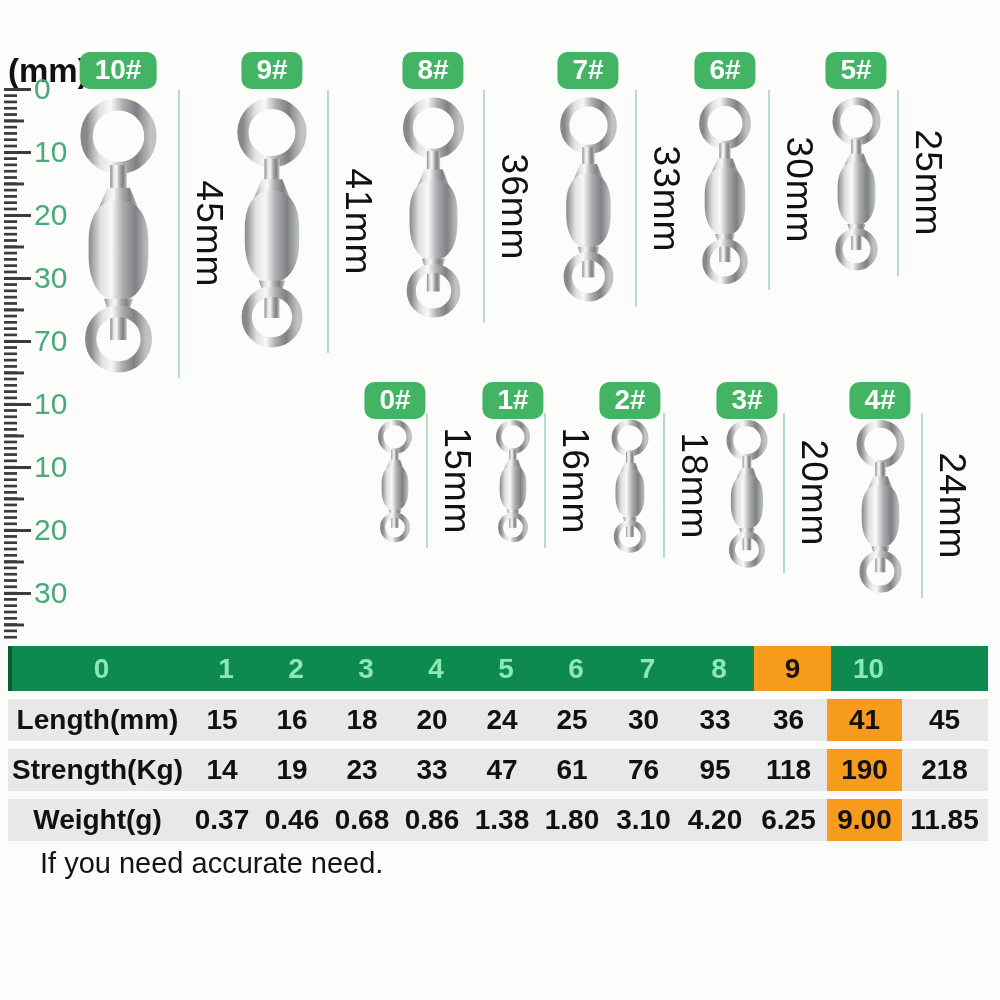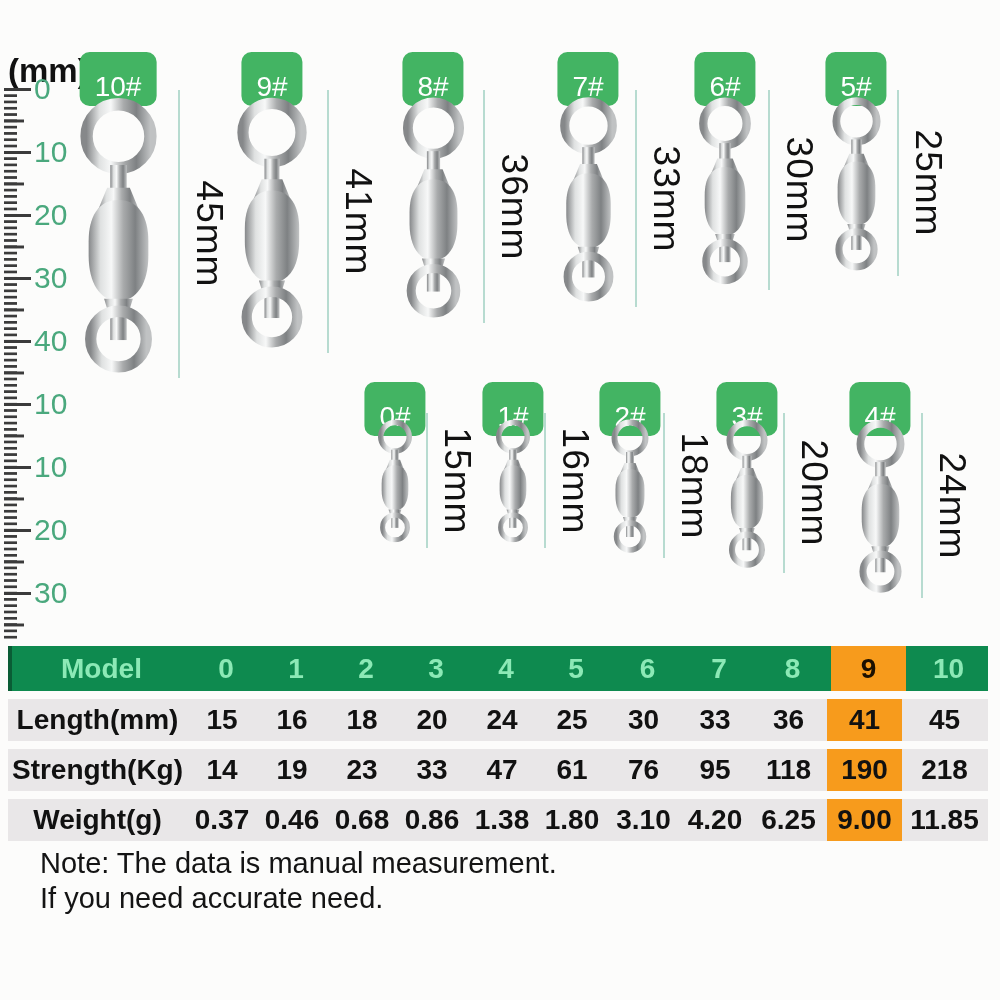--- a/index.html
+++ b/index.html
@@ -13,21 +13,21 @@
       linear-gradient(to bottom,var(--tick) 0 2.4px,transparent 2.4px),
       linear-gradient(to bottom,var(--tick) 0 2.6px,transparent 2.6px),
       linear-gradient(to bottom,var(--tick) 0 3px,transparent 3px);
     background-size:13px 6.3px,20px 31.5px,27px 63px;
     background-repeat:repeat-y;background-position:0 0;}
   .rlabel{position:absolute;left:30px;transform:translateY(-50%);
     font-size:30px;color:var(--ruler-green);}
 
   
   .badge{position:absolute;transform:translateX(-50%);background:var(--badge-green);
-    color:#fff;font-size:28px;font-weight:normal;padding:20px 15px 5px;border-radius:10px;
+    color:#fff;font-size:28px;font-weight:bold;padding:3px 15px 5px;border-radius:10px;
     line-height:1.05;white-space:nowrap;}
   .swivel{position:absolute;}
   .mline{position:absolute;width:2px;background:var(--line-teal);}
   .mtext{position:absolute;transform:translateY(-50%);writing-mode:vertical-rl;
     font-size:37px;color:#111;letter-spacing:1px;white-space:nowrap;}
 
   
   .spec{position:absolute;left:8px;top:646px;width:980px;}
   .trow{display:grid;grid-template-columns:179px 70px 70px 70px 70px 70px 70px 73px 70px 77px 75px 85px;
     background:var(--row-gray);height:42px;margin-bottom:8px;}
@@ -67,21 +67,21 @@
       </symbol>
     </defs>
   </svg>
 
   <div class="unit">(mm)</div>
   <div class="ruler" id="ruler">
       <span class="rlabel" style="top: 1px;">0</span>
       <span class="rlabel" style="top: 64px;">10</span>
       <span class="rlabel" style="top: 127px;">20</span>
       <span class="rlabel" style="top: 190px;">30</span>
-      <span class="rlabel" style="top: 253px;">40</span>
+      <span class="rlabel" style="top: 253px;">70</span>
       <span class="rlabel" style="top: 316px;">10</span>
       <span class="rlabel" style="top: 379px;">10</span>
       <span class="rlabel" style="top: 442px;">20</span>
       <span class="rlabel" style="top: 505px;">30</span>
     </div>
 
   <div id="swivels">
   <div>
     <div class="badge" style="left: 118px; top: 52px;">10#</div>
     <svg class="swivel" viewBox="0 0 100 270" width="103" height="278" style="left: 66.5px; top: 95px;">
@@ -177,21 +177,20 @@
     <svg class="swivel" viewBox="0 0 100 270" width="65" height="175" style="left: 847.5px; top: 418px;">
           <use href="#swivel-shape"></use>
         </svg>
     <div class="mline" style="left: 920.5px; top: 413px; height: 185px;"></div>
     <div class="mtext" style="left: 930.5px; top: 505.5px;">24mm</div>
   </div>
 </div>
 
   <div class="spec" id="spec-table">
       <div class="trow thead">
-        <div class="cell">Model</div>
         <div class="cell">0</div>
         <div class="cell">1</div>
         <div class="cell">2</div>
         <div class="cell">3</div>
         <div class="cell">4</div>
         <div class="cell">5</div>
         <div class="cell">6</div>
         <div class="cell">7</div>
         <div class="cell">8</div>
         <div class="cell hl">9</div>
@@ -235,16 +234,15 @@
         <div class="cell">1.80</div>
         <div class="cell">3.10</div>
         <div class="cell">4.20</div>
         <div class="cell">6.25</div>
         <div class="cell hl">9.00</div>
         <div class="cell">11.85</div>
       </div>
     </div>
 
   <div class="note" id="note">
-      <div>Note: The data is manual measurement.</div>
       <div>If you need accurate need.</div>
     </div>
 </div>
 
 </body></html>

